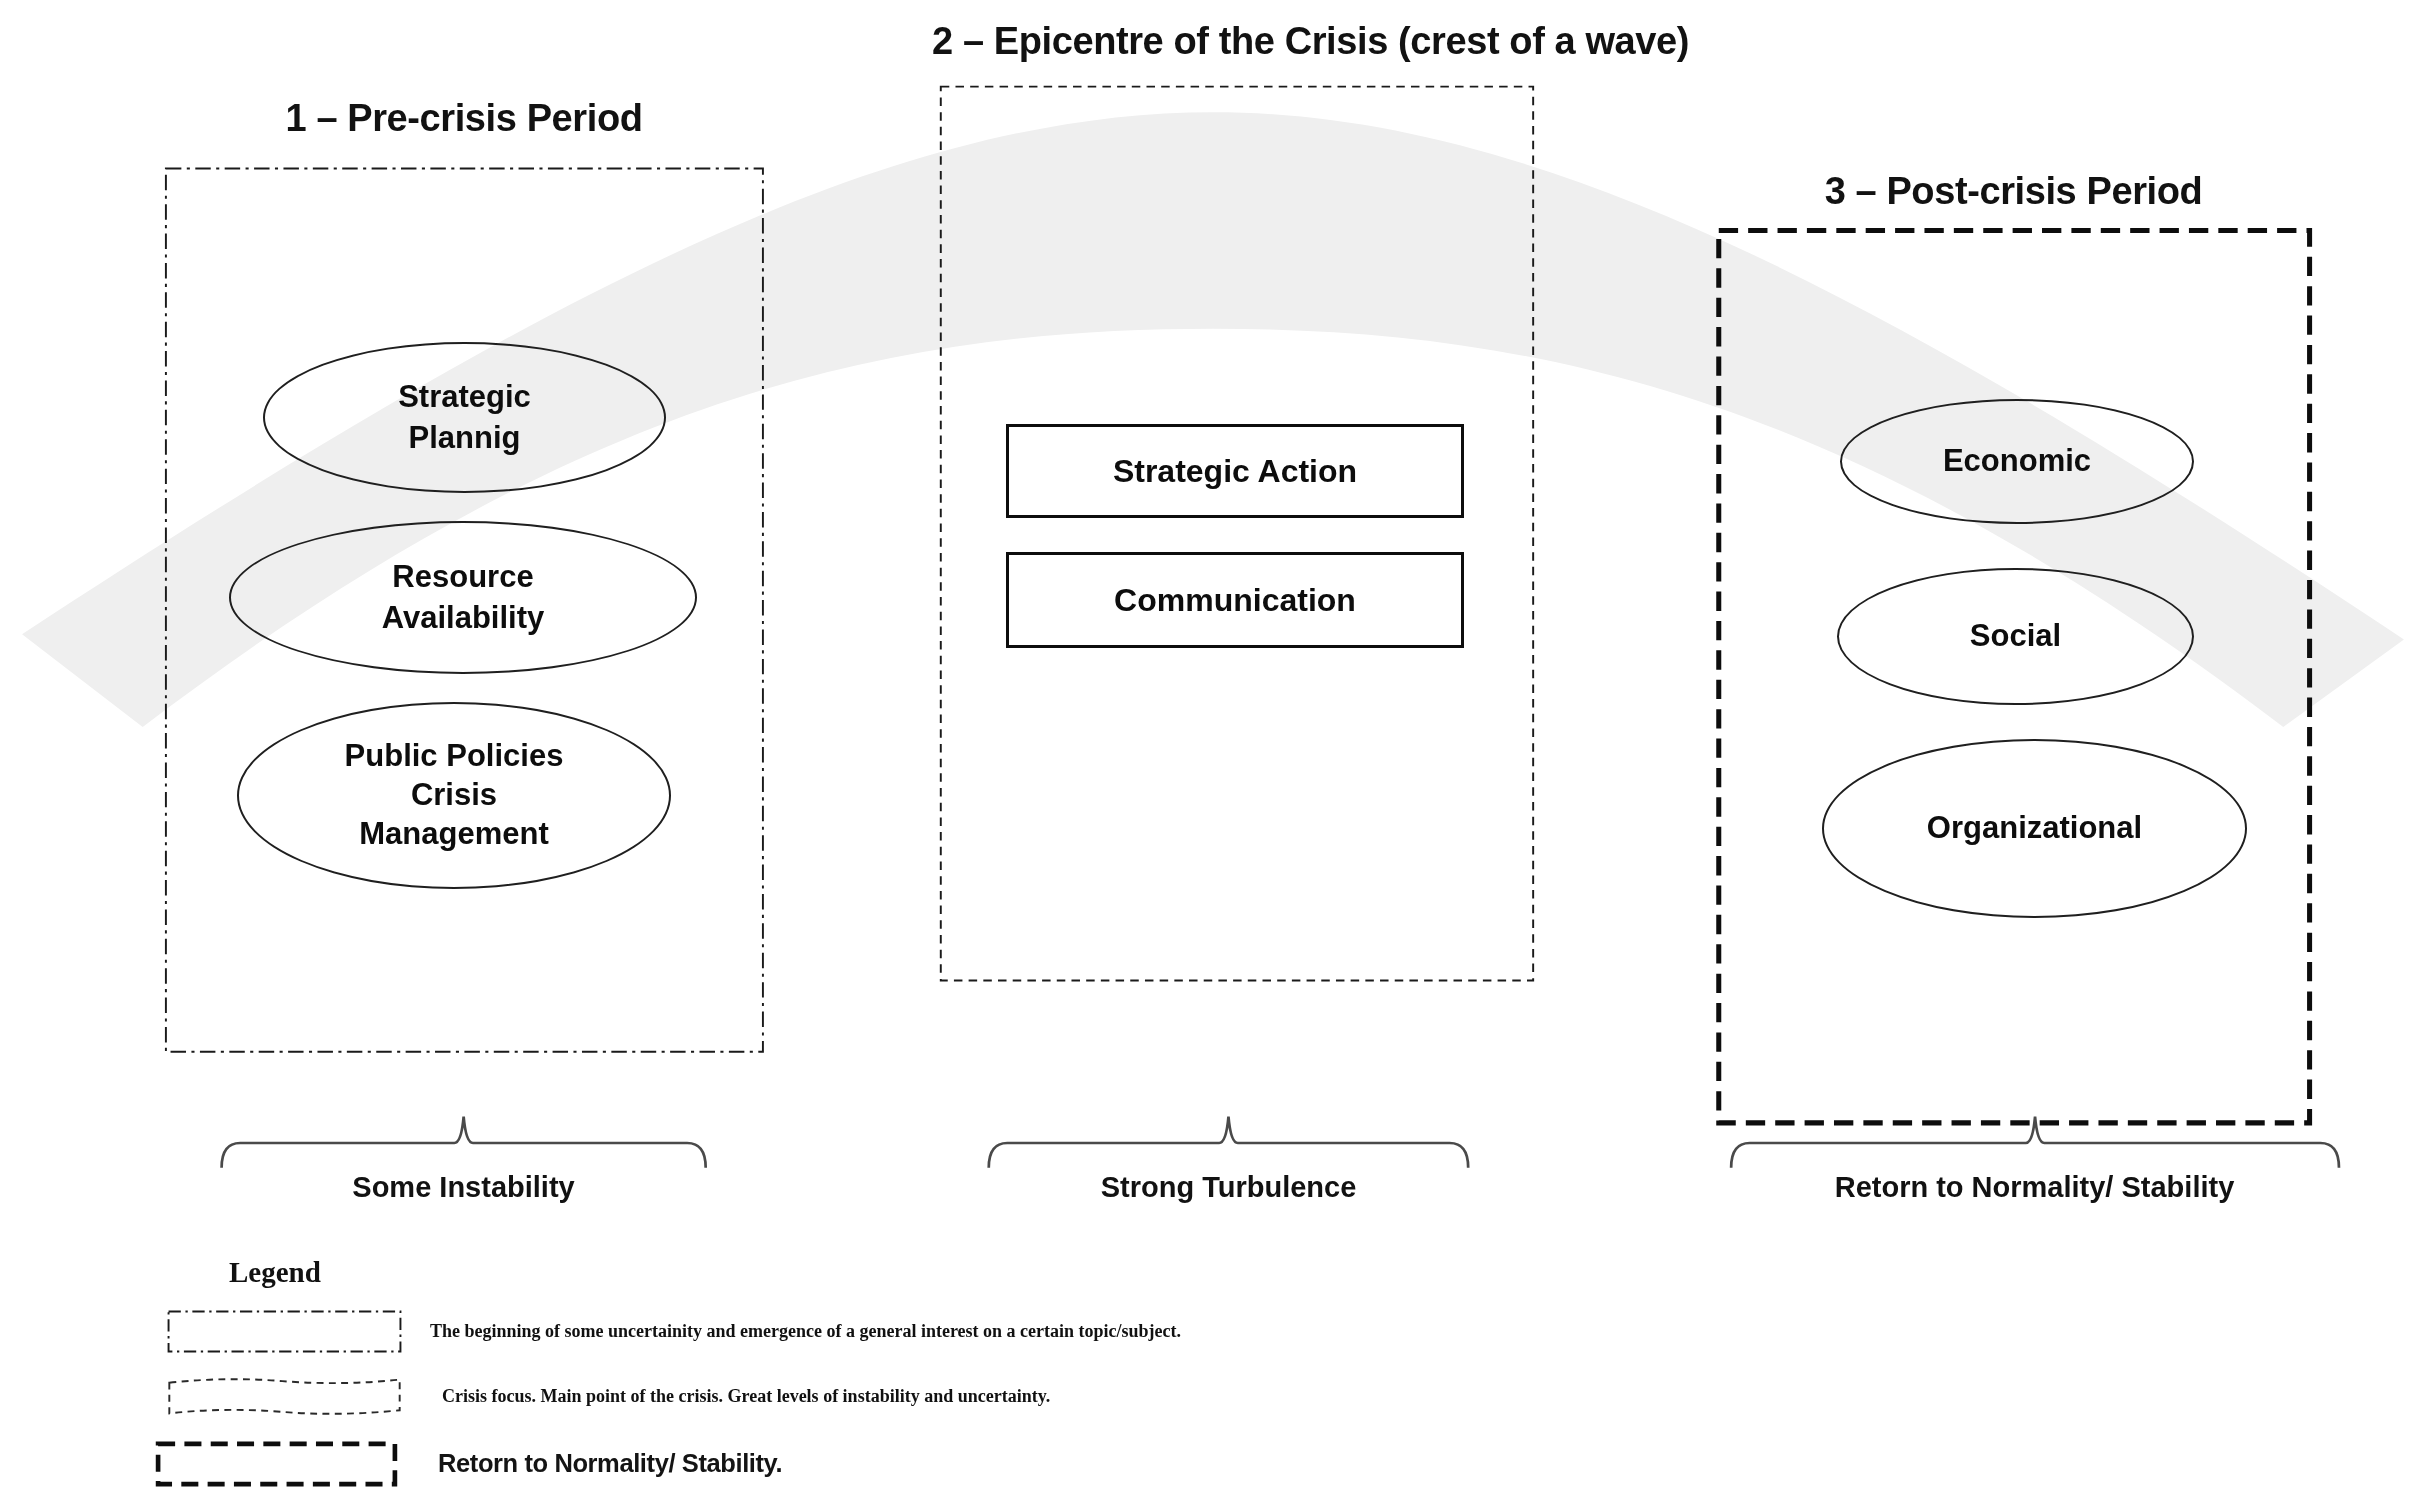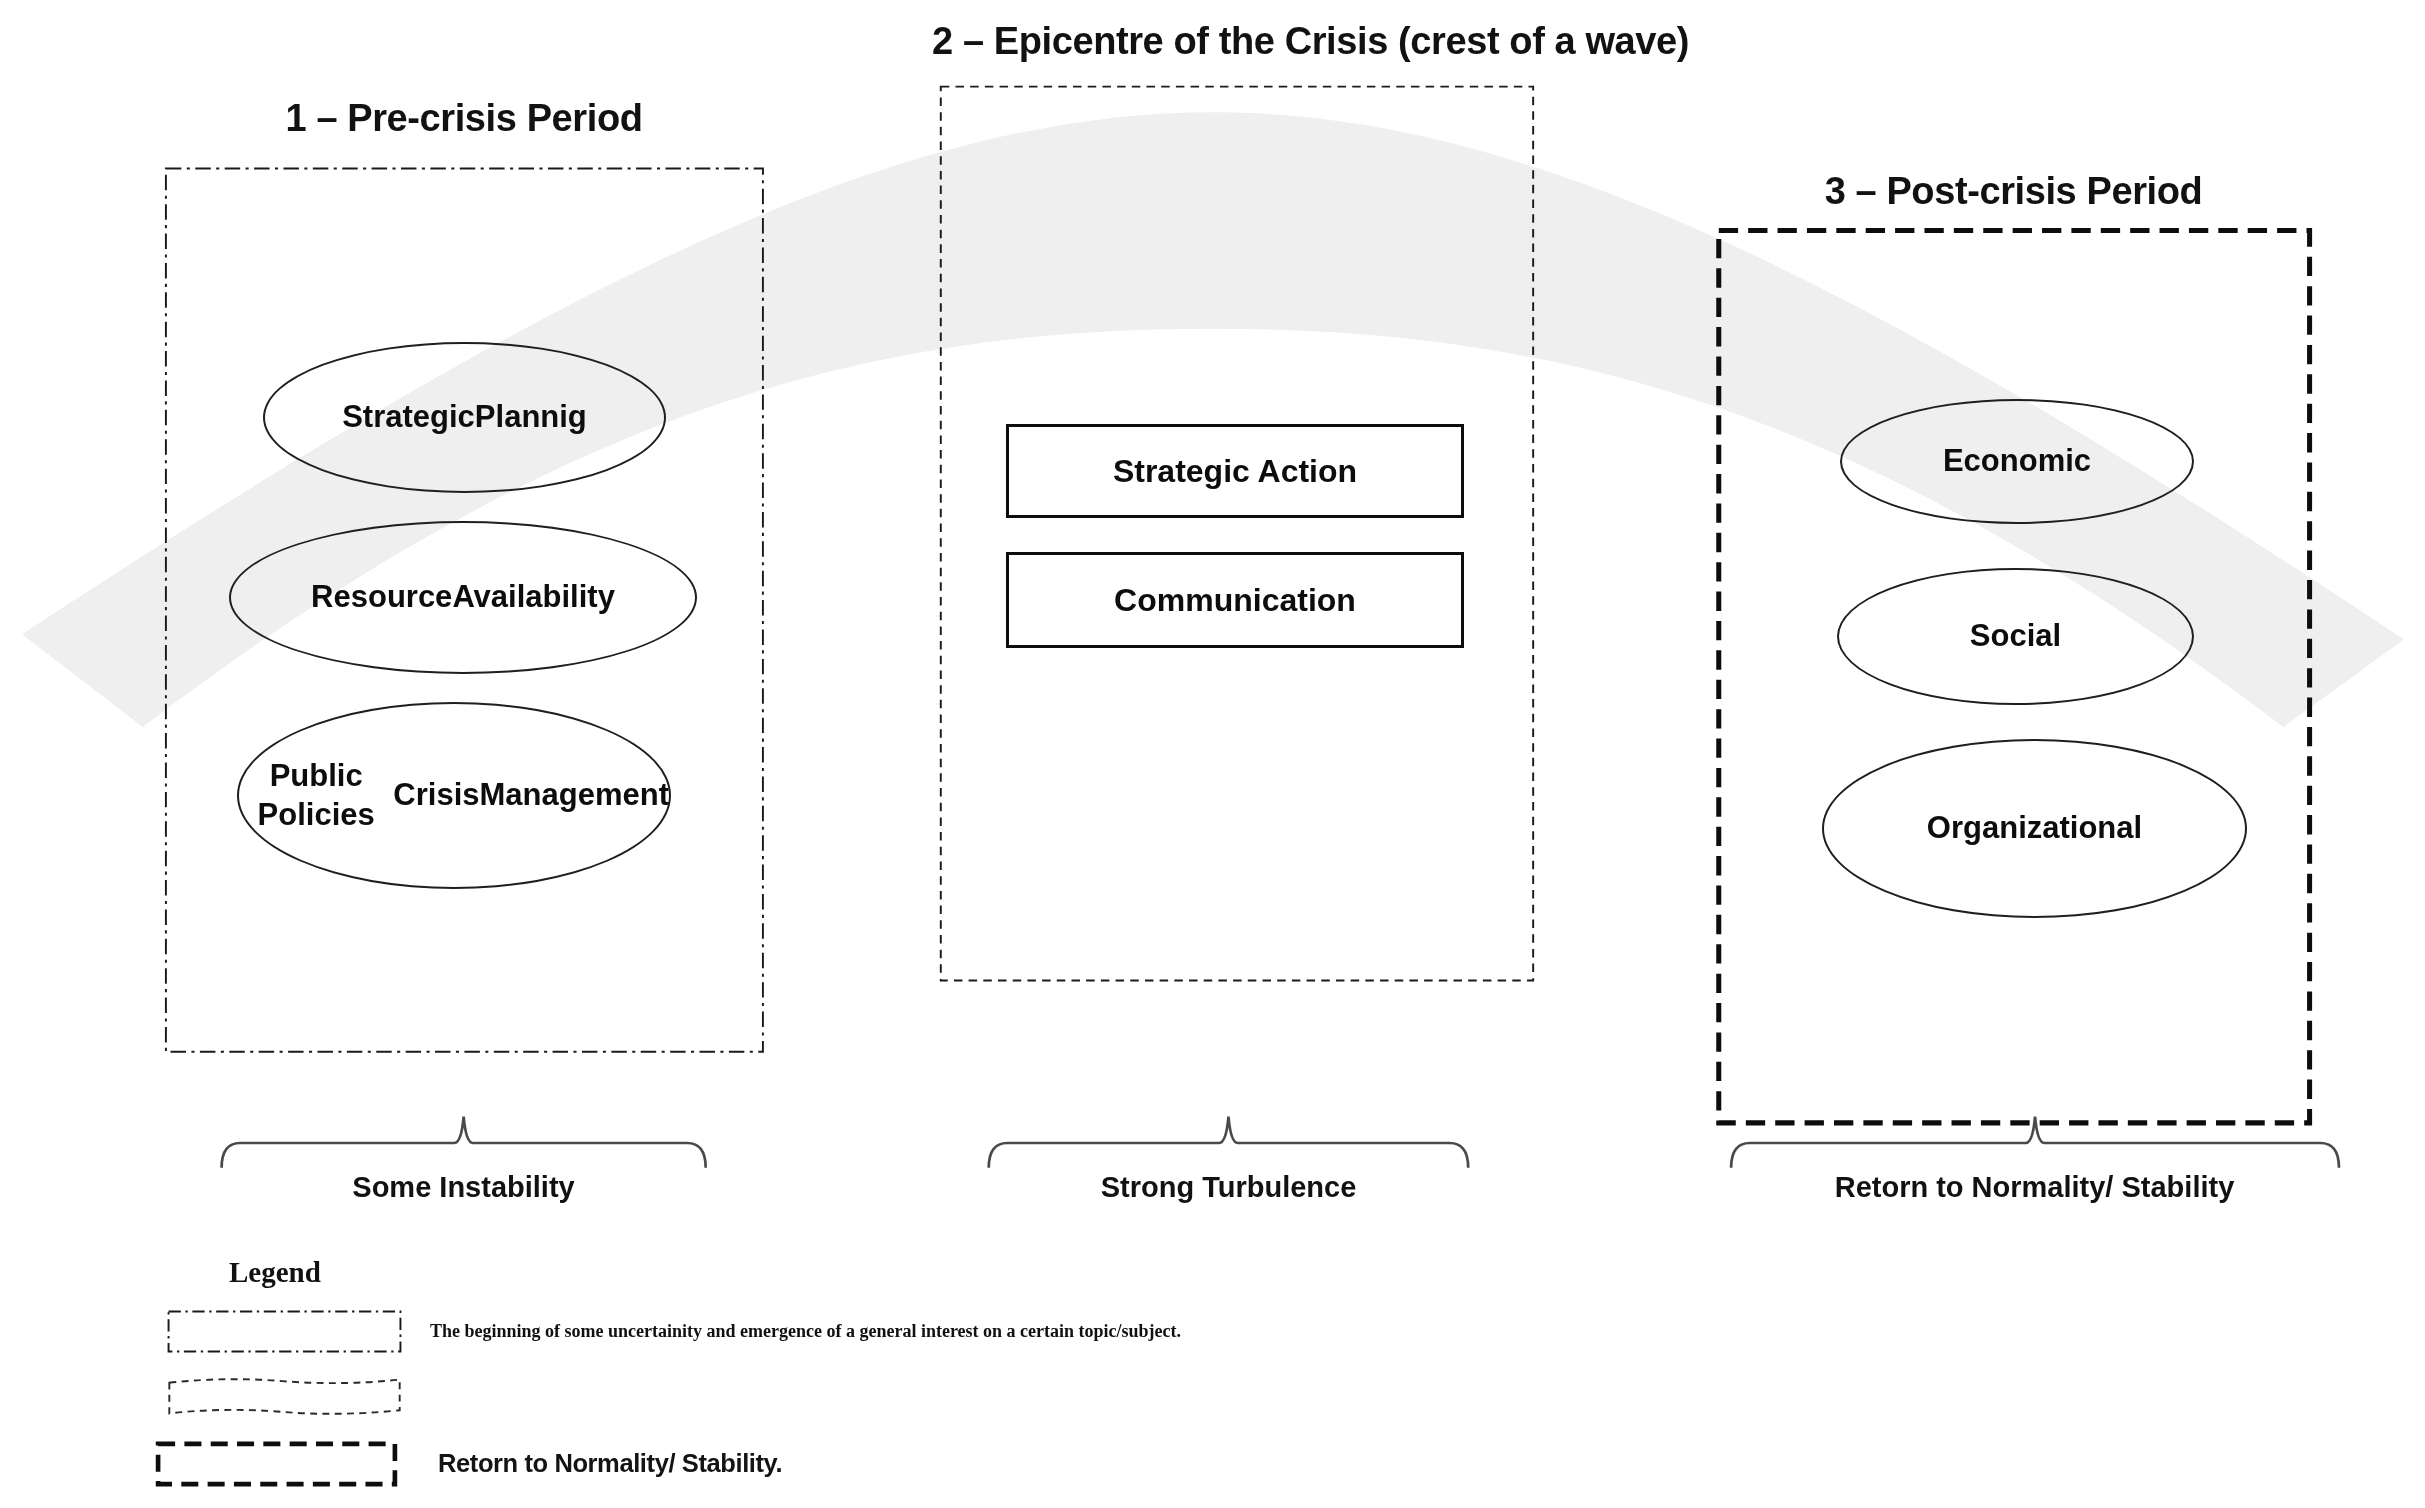--- a/index.html
+++ b/index.html
@@ -19,21 +19,21 @@
     text-align:center;
     letter-spacing:-0.4px;
     color:#121212;
     white-space:nowrap;
   }
   .ellipse{
     border:2.3px solid #1f1f1f;
     border-radius:50%;
     background:transparent;
     display:flex;
-    flex-direction:row;
+    flex-direction:column;
     align-items:center;
     justify-content:center;
     text-align:center;
     font-weight:700;
     font-size:31px;
     line-height:1.32;
     color:#0d0d0d;
   }
   .rectbox{
     border:3.1px solid #0d0d0d;
@@ -155,20 +155,21 @@
   <div class="abs legend-title" style="left:229px;top:1256px;">Legend</div>
 
   <svg class="abs" style="left:166px;top:1310px;" width="237" height="43" viewBox="0 0 306 56">
     <rect x="2" y="2" width="302" height="52" fill="none" stroke="#1a1a1a" stroke-width="2.5" stroke-dasharray="16 6 3 6"></rect>
   </svg>
   <div class="abs legend-text-serif" style="left:430px;top:1310px;height:43px;">The beginning of some uncertainity and emergence of a general interest on a certain topic/subject.</div>
 
   <svg class="abs" style="left:166px;top:1375px;" width="237" height="43" viewBox="0 0 306 56">
     <path d="M 3 10 Q 80 2 150 8 Q 230 14 303 6 L 303 46 Q 220 54 150 48 Q 75 42 3 50 Z" fill="none" stroke="#2a2a2a" stroke-width="2.5" stroke-dasharray="9 7"></path>
   </svg>
+  <div class="abs legend-text-serif" style="left:442px;top:1375px;height:43px;">Crisis focus. Main point of the crisis. Great levels of instability and uncertainty.</div>
 
   <svg class="abs" style="left:155px;top:1439px;" width="243" height="50" viewBox="0 0 314 64">
     <rect x="4" y="6" width="306" height="52" fill="none" stroke="#0d0d0d" stroke-width="6" stroke-dasharray="22 12"></rect>
   </svg>
   <div class="abs legend-text-sans" style="left:438px;top:1440px;height:46px;">Retorn to Normality/ Stability.</div>
 
 </div>
 
 
 </body></html>

